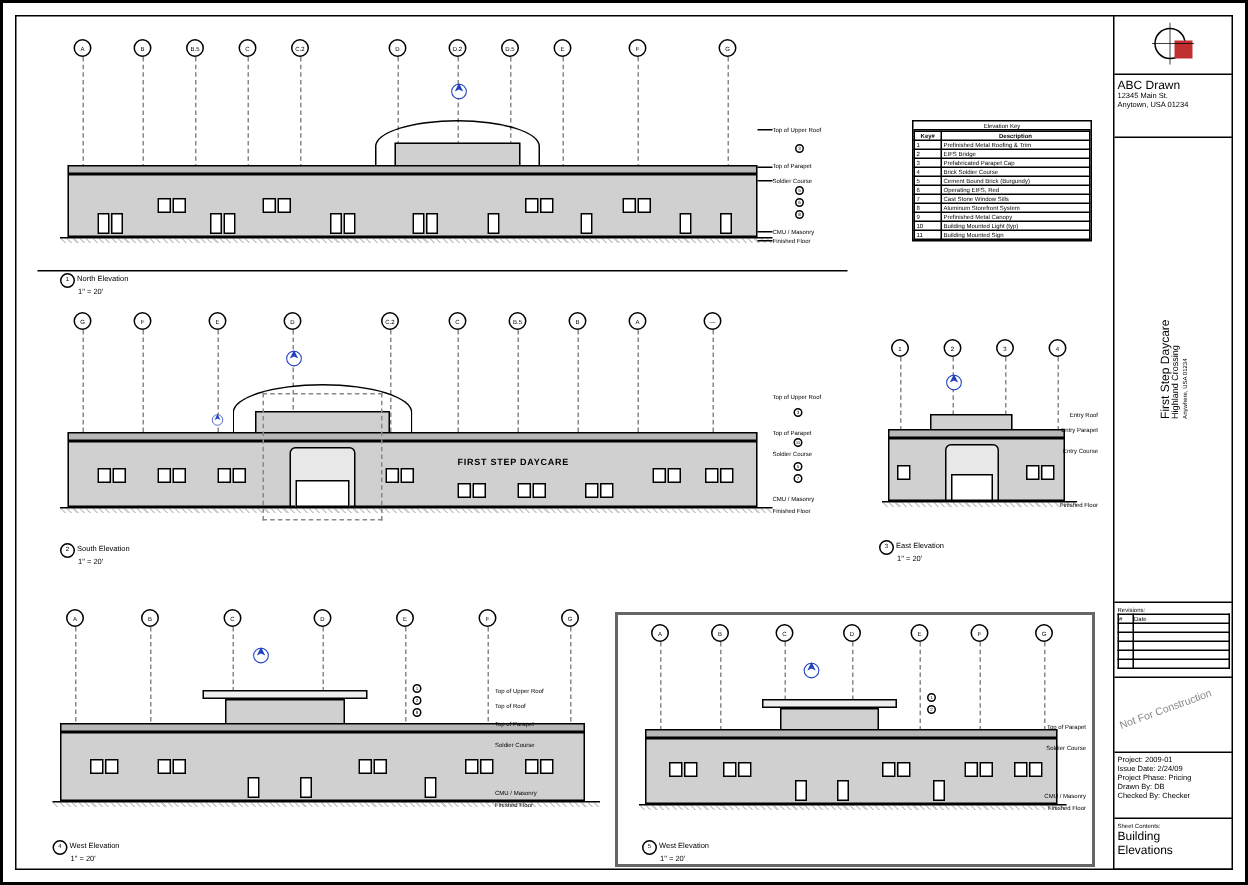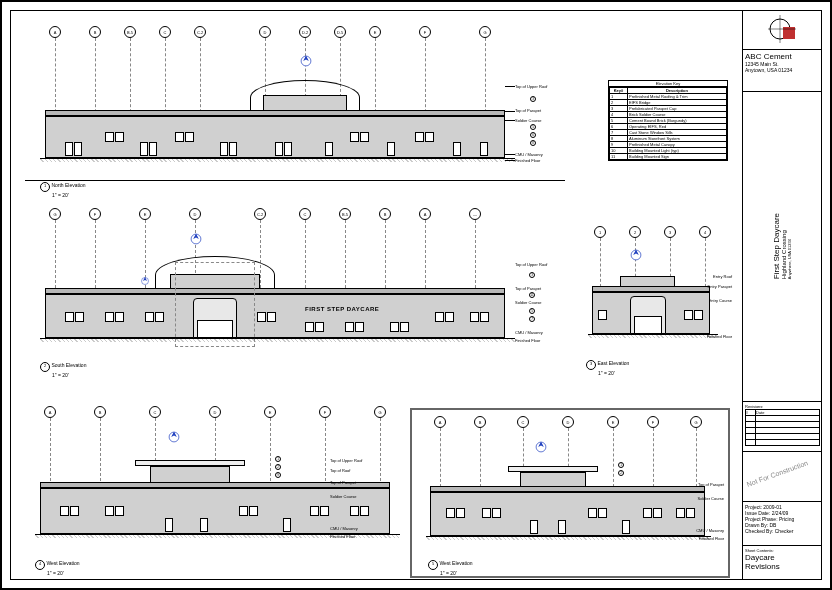--- a/index.html
+++ b/index.html
@@ -487,21 +487,21 @@
   <div class="title-block">
     <div class="tb-section tb-logo">
       <svg width="30" height="30" viewBox="0 0 30 30">
         <circle cx="12" cy="14" r="10" fill="none" stroke="#000"></circle>
         <rect x="15" y="12" width="12" height="12" fill="#c03030"></rect>
         <line x1="12" y1="0" x2="12" y2="28" stroke="#000" stroke-width="0.5"></line>
         <line x1="0" y1="14" x2="28" y2="14" stroke="#000" stroke-width="0.5"></line>
       </svg>
     </div>
     <div class="tb-section" style="height:42px;">
-      <div style="font-size:8px;">ABC Cement</div>
+      <div style="font-size:8px;">ABC Drawn</div>
       <div>12345 Main St.</div>
       <div>Anytown, USA 01234</div>
     </div>
     <div class="tb-section" style="flex:1; display:flex; align-items:center; justify-content:center; position:relative;">
       <div class="vertical-text">
         <span style="font-size:8px;">First Step Daycare</span><br>
         <span>Highland Crossing</span><br>
         <span style="font-size:4px;">Anywhere, USA 01234</span>
       </div>
     </div>
@@ -541,18 +541,18 @@
     </div>
     <div class="tb-section" style="height:44px;">
       <div><span>Project:</span> <span>2009-01</span></div>
       <div><span>Issue Date:</span> <span>2/24/09</span></div>
       <div><span>Project Phase:</span> <span>Pricing</span></div>
       <div><span>Drawn By:</span> <span>DB</span></div>
       <div><span>Checked By:</span> <span>Checker</span></div>
     </div>
     <div class="tb-section" style="height:34px;">
       <div style="font-size:4px;">Sheet Contents:</div>
-      <div style="font-size:8px;">Daycare</div>
-      <div style="font-size:8px;">Revisions</div>
+      <div style="font-size:8px;">Building</div>
+      <div style="font-size:8px;">Elevations</div>
     </div>
   </div>
 
 </div>
 
 </body></html>

